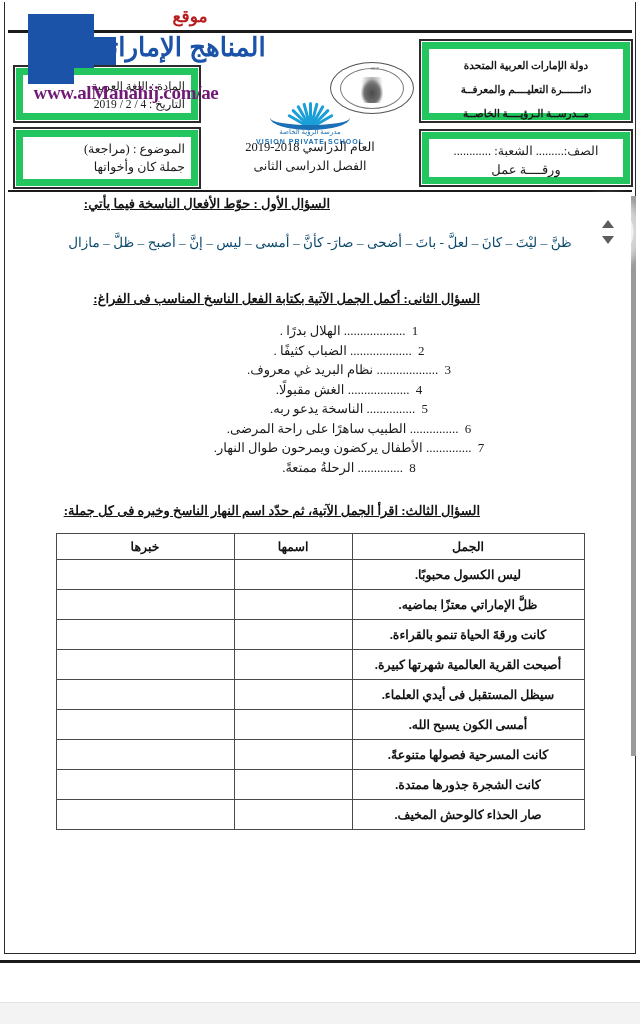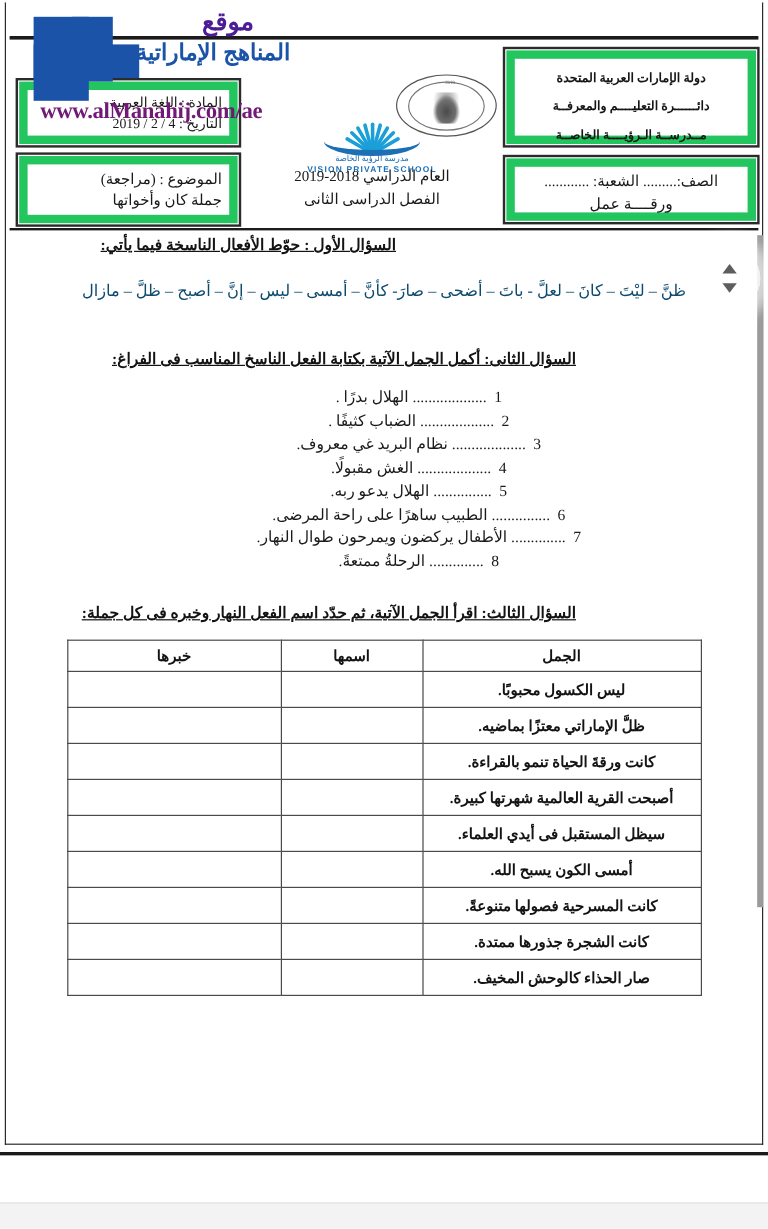--- a/index.html
+++ b/index.html
@@ -255,32 +255,32 @@
     position: absolute;
     left: 60px; top: 14px;
     width: 34px; height: 54px;
     background: #1b53a8;
   }
   .wm .w-top {
     position: absolute;
     left: 100px; top: 6px;
     width: 180px;
     text-align: center;
-    font-size: 21px;
-    font-weight: bold;
-    color: #4c1d95;
+    font-size: 17px;
+    font-weight: bold;
+    color: #b91c1c;
     direction: rtl;
     font-family: "Liberation Sans", sans-serif;
   }
   .wm .w-mid {
     position: absolute;
     left: 70px; top: 32px;
     width: 215px;
     text-align: center;
-    font-size: 19px;
+    font-size: 26px;
     font-weight: bold;
     color: #1b53a8;
     direction: rtl;
     font-family: "Liberation Sans", sans-serif;
   }
   .wm .w-url {
     position: absolute;
     left: 0px; top: 82px;
     width: 252px;
     text-align: center;
@@ -490,40 +490,40 @@
         <span>نظام البريد غي معروف.</span>
       </li>
       <li>
         <span class="num">4</span>
         <span class="dots">...................</span>
         <span>الغش مقبولًا.</span>
       </li>
       <li>
         <span class="num">5</span>
         <span class="dots">...............</span>
-        <span>الهلال يدعو ربه.</span>
+        <span>الناسخة يدعو ربه.</span>
       </li>
       <li>
         <span class="num">6</span>
         <span class="dots">...............</span>
         <span>الطبيب ساهرًا على راحة المرضى.</span>
       </li>
       <li>
         <span class="num">7</span>
         <span class="dots">..............</span>
         <span>الأطفال يركضون ويمرحون طوال النهار.</span>
       </li>
       <li>
         <span class="num">8</span>
         <span class="dots">..............</span>
         <span>الرحلةُ ممتعةً.</span>
       </li>
     </ul>
 
-    <div class="q-head q3-head">السؤال الثالث: اقرأ الجمل الآتية، ثم حدّد اسم الفعل النهار وخبره فى كل جملة:</div>
+    <div class="q-head q3-head">السؤال الثالث: اقرأ الجمل الآتية، ثم حدّد اسم النهار الناسخ وخبره فى كل جملة:</div>
 
     <table class="main">
       <thead>
         <tr>
           <th class="col-sentence">الجمل</th>
           <th class="col-ism">اسمها</th>
           <th class="col-khabar">خبرها</th>
         </tr>
       </thead>
       <tbody>

